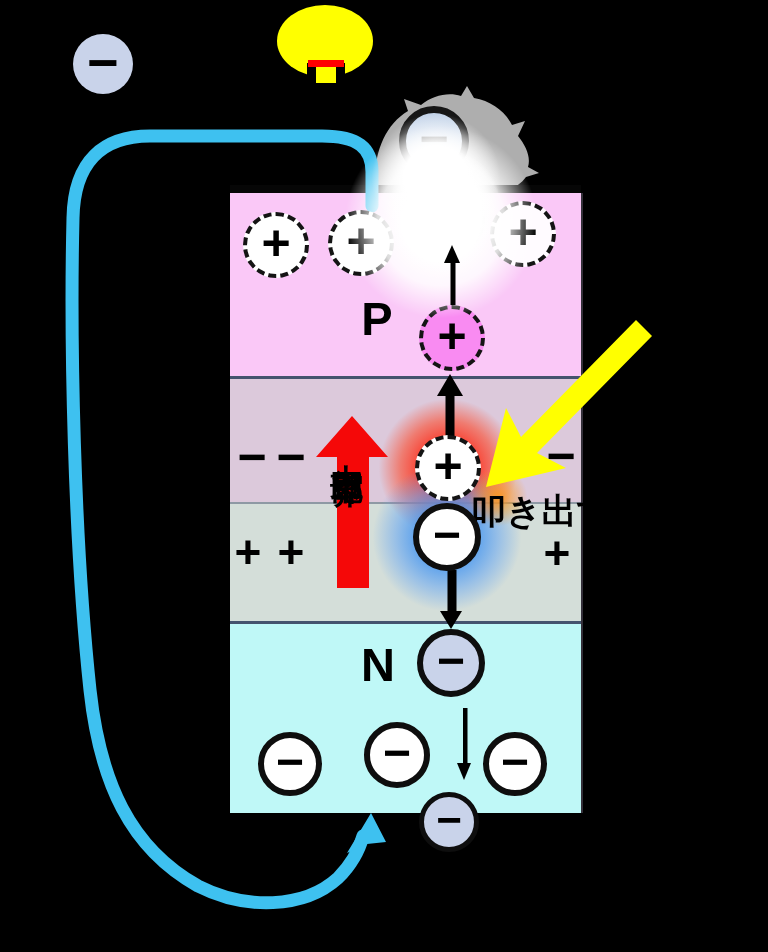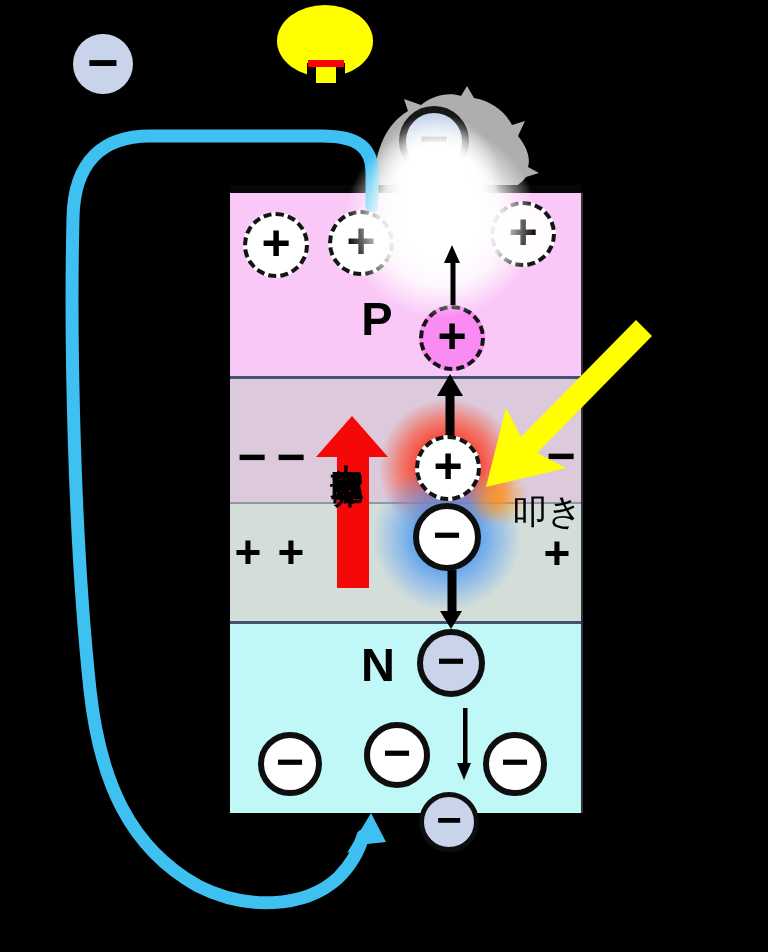--- a/index.html
+++ b/index.html
@@ -25,22 +25,22 @@
   .label-box{position:absolute;display:flex;align-items:center;justify-content:center;color:#000;z-index:6;}
   #label-p,#label-n{width:60px;height:60px;font-size:47px;font-weight:700;}
   #label-p{left:347px;top:288px;}
   #label-n{left:348px;top:634px;}
   #label-internal-field{
     position:absolute;left:329px;top:438px;z-index:6;height:156px;
     writing-mode:vertical-rl;text-orientation:upright;
     font-size:33px;font-weight:800;letter-spacing:4px;color:#000;line-height:1.05;
   }
   #label-knock-out{
-    position:absolute;left:512px;top:488px;z-index:6;
-    font-size:35px;font-weight:400;color:#000;white-space:nowrap;
+    position:absolute;left:471px;top:488px;z-index:6;
+    font-size:35px;font-weight:700;color:#000;white-space:nowrap;
   }
   .sign{position:absolute;width:40px;height:40px;display:flex;align-items:center;justify-content:center;color:#000;z-index:6;}
   .sign.minus{font-size:50px;font-weight:700;}
   .sign.plus{font-size:46px;font-weight:600;}
   #ms-1{left:232px;top:437px;} #ms-2{left:271px;top:437px;} #ms-3{left:541px;top:436px;}
   #ps-1{left:228px;top:532px;} #ps-2{left:271px;top:532px;} #ps-3{left:537px;top:533px;}
   .particle{
     position:absolute;border-radius:50%;box-sizing:border-box;z-index:7;
     display:flex;align-items:center;justify-content:center;color:#000;
     font-weight:700;line-height:1;

